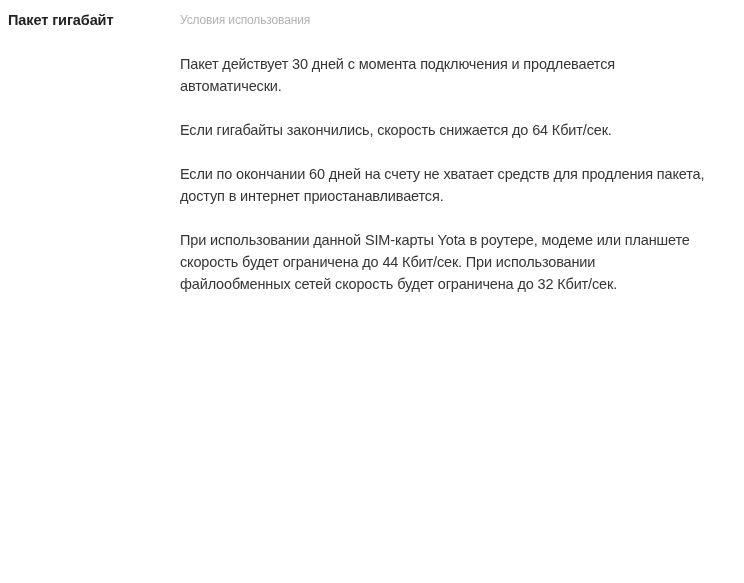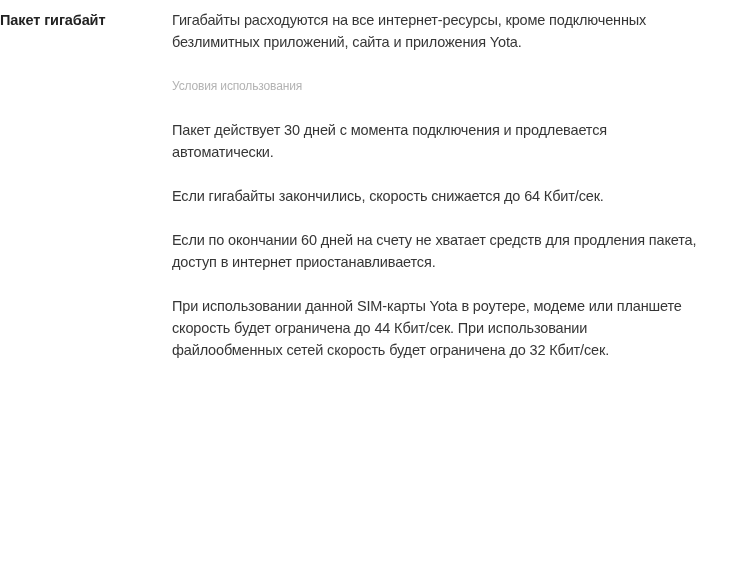--- a/index.html
+++ b/index.html
@@ -12,21 +12,21 @@
     width: 744px;
     height: 583px;
     background: #ffffff;
     overflow: hidden;
     font-family: "Liberation Sans", "DejaVu Sans", sans-serif;
     color: #333333;
   }
   .row {
     display: flex;
     align-items: flex-start;
-    padding: 9px 8px 0 0;
+    padding: 9px 8px 0 8px;
   }
   .term {
     width: 172px;
     flex: 0 0 172px;
     font-size: 14.5px;
     line-height: 22px;
     font-weight: 700;
     color: #222222;
     letter-spacing: -0.1px;
   }
@@ -54,22 +54,20 @@
 </head>
 <body>
 
 <div class="page">
   <div class="row">
 
     <div class="term">Пакет гигабайт</div>
 
     <div class="desc">
 
-      <p>Гигабайты расходуются на все интернет-ресурсы, кроме подключенных
-безлимитных приложений, сайта и приложения Yota.</p>
 
 
       <h4 class="subheading">Условия использования</h4>
 
       <p>Пакет действует 30 дней с момента подключения и продлевается
 автоматически.</p>
 
       <p>Если гигабайты закончились, скорость снижается до 64 Кбит/сек.</p>
 
       <p>Если по окончании 60 дней на счету не хватает средств для продления пакета,

